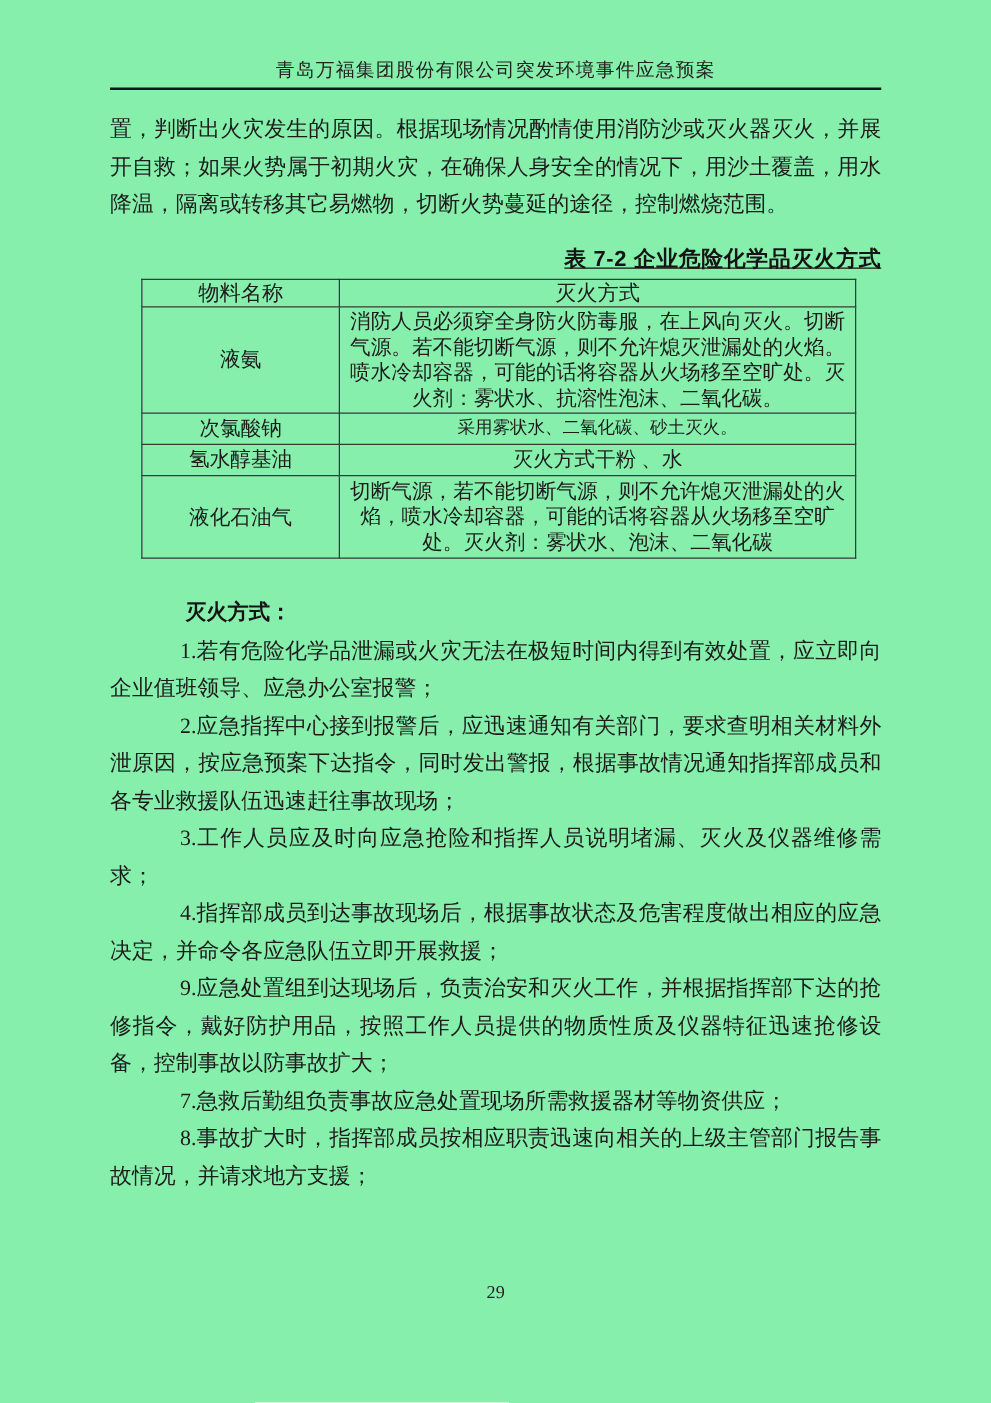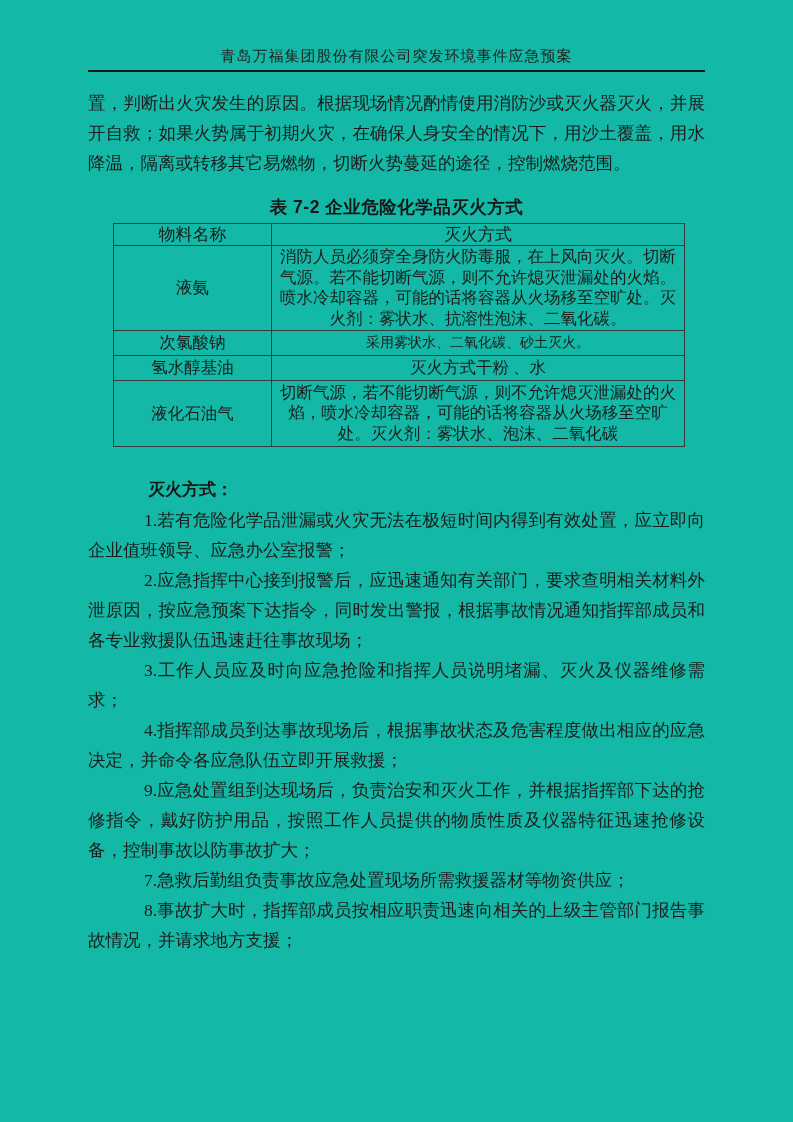--- a/index.html
+++ b/index.html
@@ -6,44 +6,45 @@
   html, body { background: #ffffff; }
   body {
     width: 793px; height: 1122px;
     font-family: "Liberation Serif", "DejaVu Serif", serif;
     color: #1c1c1c;
     position: relative;
   }
   .page {
     position: absolute; top: 0; left: 0;
     width: 793px; height: 1122px;
-    background: #14b8a6;
+    background: #86efac;
     overflow: hidden;
   }
   .doc-header {
     position: absolute; top: 47px; left: 88px; width: 617px;
     text-align: center;
     font-size: 15px; letter-spacing: 1px; color: #222;
     white-space: nowrap;
   }
   .header-rule {
     position: absolute; top: 70px; left: 88px; width: 617px;
     border-top: 2px solid #161616;
   }
   .intro {
     position: absolute; top: 88px; left: 88px; width: 617px;
     font-size: 17.5px; line-height: 30px;
     text-align: justify;
   }
   .table-title {
     position: absolute; top: 195px; left: 88px; width: 617px;
-    text-align: center;
+    text-align: right;
     font-family: "Liberation Sans", "DejaVu Sans", sans-serif;
     font-weight: bold; font-size: 17.5px; color: #151515;
     letter-spacing: 0.5px;
+    text-decoration: underline;
   }
   table.fire-table {
     position: absolute; top: 223px; left: 113px;
     width: 572px;
     border-collapse: collapse;
     table-layout: fixed;
   }
   table.fire-table td {
     border: 1px solid #3a3a3a;
     vertical-align: middle;
@@ -118,14 +119,15 @@
     <p class="section-heading">灭火方式：</p>
     <p class="numbered-item">1.若有危险化学品泄漏或火灾无法在极短时间内得到有效处置，应立即向企业值班领导、应急办公室报警；</p>
     <p class="numbered-item">2.应急指挥中心接到报警后，应迅速通知有关部门，要求查明相关材料外泄原因，按应急预案下达指令，同时发出警报，根据事故情况通知指挥部成员和各专业救援队伍迅速赶往事故现场；</p>
     <p class="numbered-item">3.工作人员应及时向应急抢险和指挥人员说明堵漏、灭火及仪器维修需求；</p>
     <p class="numbered-item">4.指挥部成员到达事故现场后，根据事故状态及危害程度做出相应的应急决定，并命令各应急队伍立即开展救援；</p>
     <p class="numbered-item">9.应急处置组到达现场后，负责治安和灭火工作，并根据指挥部下达的抢修指令，戴好防护用品，按照工作人员提供的物质性质及仪器特征迅速抢修设备，控制事故以防事故扩大；</p>
     <p class="numbered-item">7.急救后勤组负责事故应急处置现场所需救援器材等物资供应；</p>
     <p class="numbered-item">8.事故扩大时，指挥部成员按相应职责迅速向相关的上级主管部门报告事故情况，并请求地方支援；</p>
   </div>
 
+  <div class="page-number">29</div>
 
 </div>
 
 </body></html>

